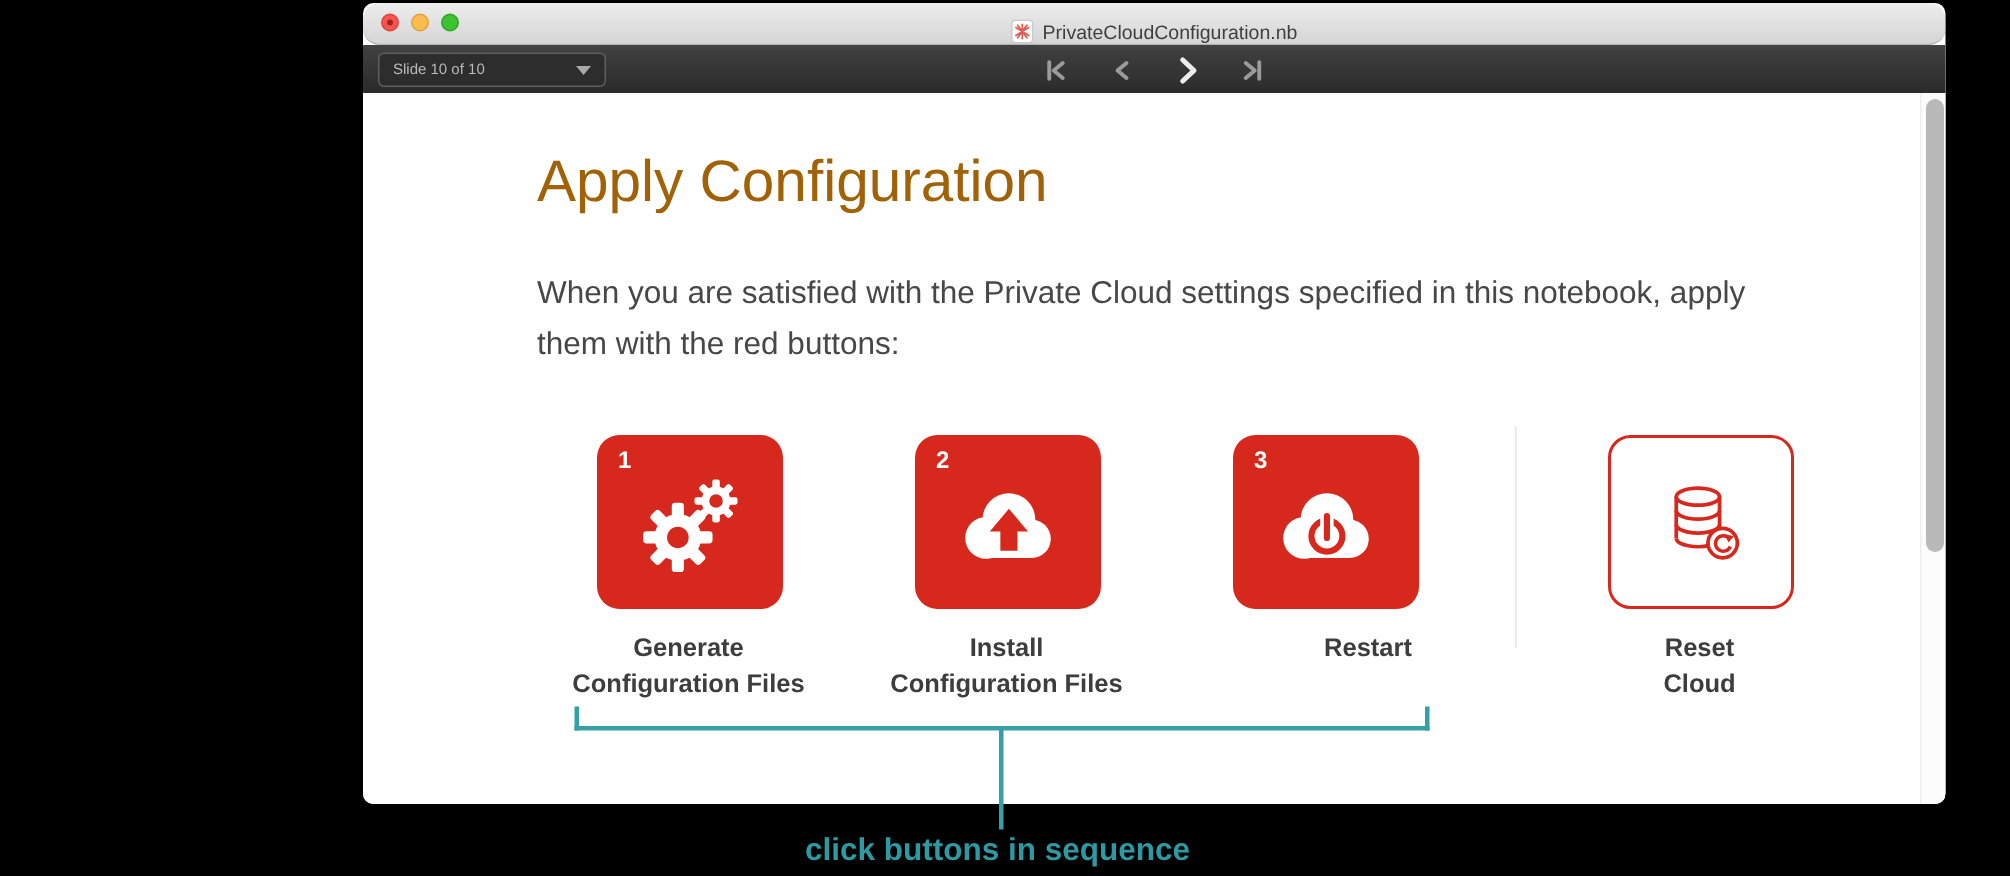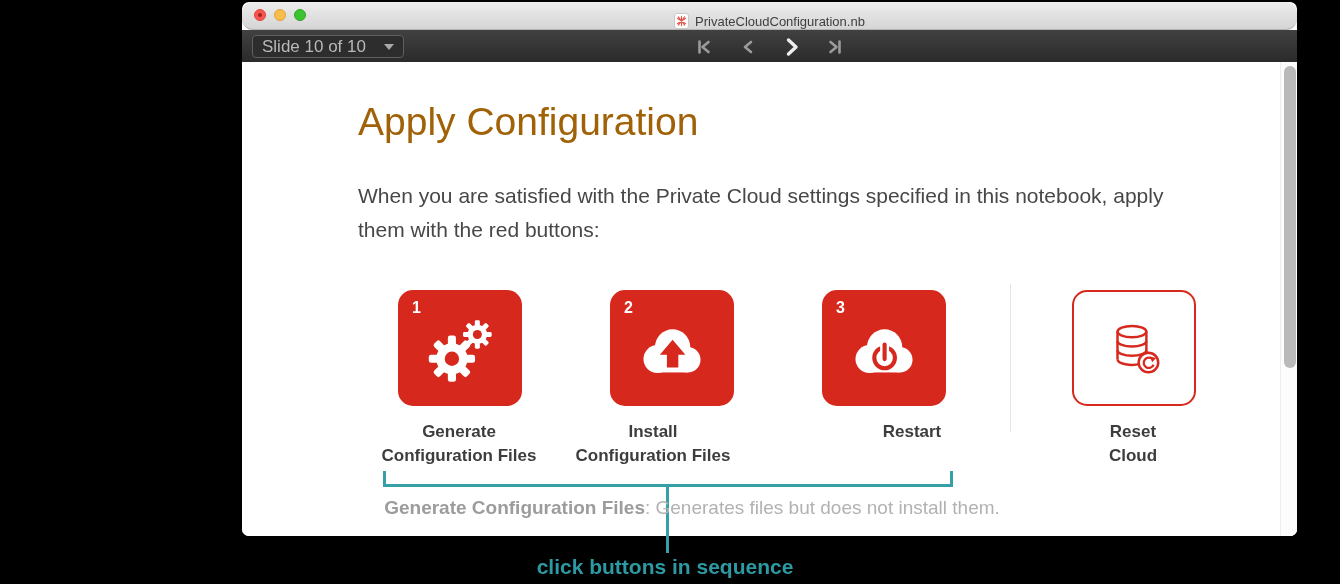--- a/index.html
+++ b/index.html
@@ -23,21 +23,21 @@
   .light-green { background:#3cc32f; border:1px solid #2fa425; }
   .titlewrap { display:flex; align-items:center; gap:6px; }
   .title-text { font-size:13px; color:#3f3f3f; }
 
   
   .toolbar { height:34px; background:linear-gradient(#414141,#2a2a2a);
              border-bottom:1px solid #0c0c0c; position:relative;
              display:flex; align-items:center; justify-content:center; }
   .slide-dropdown { position:absolute; left:10px; top:5px; width:152px; height:23px;
                     background:#2d2d2d; border:1px solid #5f5f5f; border-radius:4px;
-                    color:#b9b9b9; font-size:17px; display:flex; align-items:center;
+                    color:#b9b9b9; font-size:10px; display:flex; align-items:center;
                     justify-content:space-between; padding:0 9px; cursor:default; }
   .caret-down { width:0; height:0; border-left:5px solid transparent;
                 border-right:5px solid transparent; border-top:6px solid #a9a9a9; }
   .navgroup { display:flex; align-items:center; gap:22px; }
   .navbtn { display:flex; align-items:center; justify-content:center; width:22px; height:22px; }
 
   
   .content { position:absolute; left:0; top:60px; right:0; bottom:0; background:#fff; }
 
   .heading { position:absolute; left:116px; top:38px; font-size:39px; letter-spacing:0;
@@ -55,21 +55,21 @@
   .btn-3 { left:580px; }
 
   .divider { position:absolute; left:768px; top:222px; width:1px; height:148px; background:#e4e4e4; }
 
   .reset-btn { position:absolute; left:830px; top:228px; width:124px; height:116px;
                background:#fff; border:2px solid #d7281d; border-radius:15px; cursor:pointer; }
 
   .btn-label { position:absolute; top:358px; width:220px; text-align:center;
                font-size:17px; font-weight:bold; color:#3d3d3d; line-height:24px; }
   .label-1 { left:107px; }
-  .label-2 { left:301px; }
+  .label-2 { left:319px; }
   .label-3 { left:560px; }
   .label-reset { left:781px; }
 
   
   .bracket { position:absolute; left:141px; top:409px; width:570px; height:16px; }
   .bracket .h { position:absolute; left:0; right:0; bottom:0; height:3px; background:#35a0a8; }
   .bracket .tick { position:absolute; bottom:0; width:3px; height:16px; background:#35a0a8; }
   .tick-left { left:0; }
   .tick-right { right:0; }
   .stem-in { position:absolute; left:424px; top:422px; width:3px; height:52px; background:#35a0a8; }
@@ -250,23 +250,20 @@
       <div>Cloud</div>
     </div>
 
     <div class="bracket">
       <div class="tick tick-left"></div>
       <div class="h"></div>
       <div class="tick tick-right"></div>
     </div>
     <div class="stem-in"></div>
 
-    <div class="footnote">
-      <b>Generate Configuration Files</b><span>: Generates files but does not install them.</span>
-    </div>
 
     <div class="scroll-track">
       <div class="scroll-thumb"></div>
     </div>
 
   </div>
 </div>
 
 <div class="stem-out"></div>
 <div class="annotation">click buttons in sequence</div>

